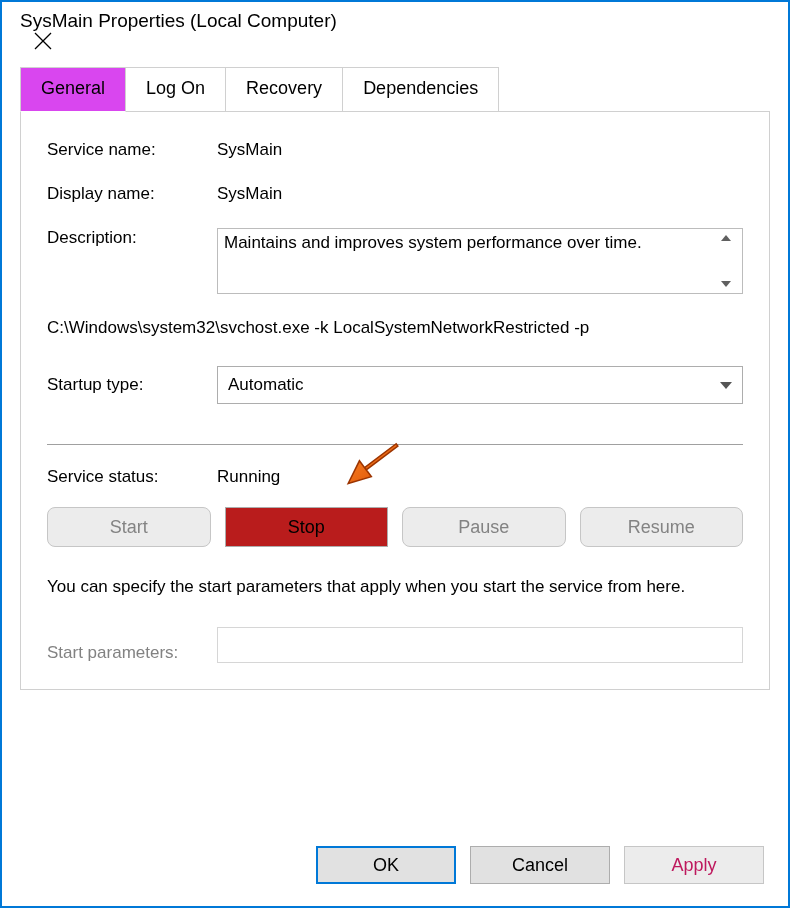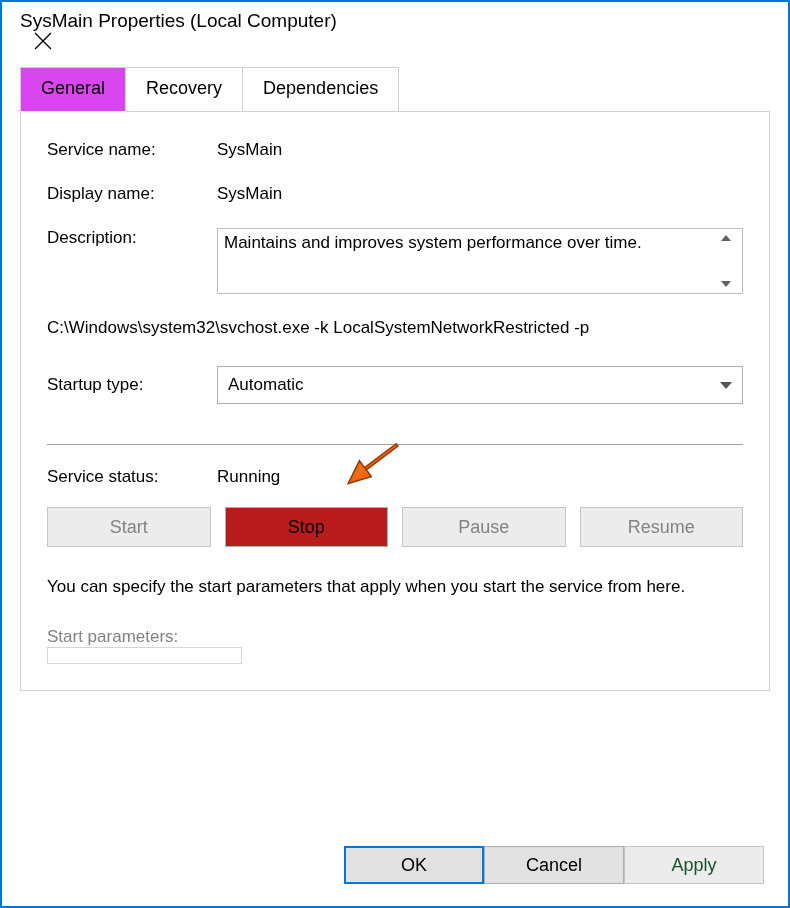--- a/index.html
+++ b/index.html
@@ -33,33 +33,33 @@
 
 .select { border: 1px solid #adadad; height: 38px; display: flex; align-items: center; padding: 0 10px; justify-content: space-between; cursor: pointer; }
 .select .chev { width: 0; height: 0; border-left: 6px solid transparent; border-right: 6px solid transparent; border-top: 7px solid #555; }
 
 hr.sep { border: none; border-top: 1px solid #a0a0a0; margin: 40px 0 22px 0; }
 
 .status-row { display: flex; margin-bottom: 20px; align-items: center; position: relative; }
 
 .btn-row { display: flex; gap: 14px; margin-bottom: 28px; }
 .sbtn { flex: 1; height: 40px; border: 1px solid #adadad; background: #b91c1c; color: #000; font-size: 18px; display: flex; align-items: center; justify-content: center; }
-.sbtn.disabled { color: #838383; background: #ececec; border-color: #c6c6c6; }
+.sbtn.disabled { color: #838383; background: #ececec; border-color: #c6c6c6; border-radius: 8px; }
 .sbtn.enabled { cursor: pointer; }
 
 .hint { margin-bottom: 28px; line-height: 1.4; }
 
-.params-row { display: flex; align-items: flex-start; flex-direction: column; }
+.params-row { display: flex; align-items: flex-end; }
 .params-row .plabel { width: 170px; color: #828282; }
 .params-input { flex: 1; height: 36px; border: 1px solid #d6d6d6; background: #fff; padding: 0 8px; }
 
-.footer { margin-top: auto; padding: 18px 24px 22px 0; display: flex; justify-content: flex-end; }
+.footer { margin-top: auto; padding: 18px 24px 22px 0; display: flex; justify-content: flex-end; gap: 14px; }
 .fbtn { width: 140px; height: 38px; border: 1px solid #adadad; background: #e1e1e1; font-size: 18px; display: flex; align-items: center; justify-content: center; cursor: pointer; }
 .fbtn.primary { border: 2px solid #0078d7; background: #e1e1e1; }
-.fbtn.disabled { color: #14532d; background: #ececec; border-color: #c6c6c6; cursor: default; }
+.fbtn.disabled { color: #be185d; background: #ececec; border-color: #c6c6c6; cursor: default; }
 
 .annot-arrow { position: absolute; left: 298px; top: -30px; pointer-events: none; }
 .annot-arrow svg { width: 60px; height: 55px; }
 </style>
 </head>
 <body>
 
 <div class="window">
   <div class="titlebar">
     <div class="title">SysMain Properties (Local Computer)</div>
@@ -67,20 +67,21 @@
       <svg viewBox="0 0 18 18">
           <line x1="1" y1="1" x2="17" y2="17" stroke="#000" stroke-width="1.3"></line>
           <line x1="17" y1="1" x2="1" y2="17" stroke="#000" stroke-width="1.3"></line>
         </svg>
     </div>
   </div>
 
   <div class="tabs-container">
     <div class="tabs">
       <div class="tab active">General</div>
+      <div class="tab">Log On</div>
       <div class="tab">Recovery</div>
       <div class="tab">Dependencies</div>
     </div>
     <div class="pane">
 
       <div class="row">
         <div class="label">Service name:</div>
         <div class="value">SysMain</div>
       </div>
 

